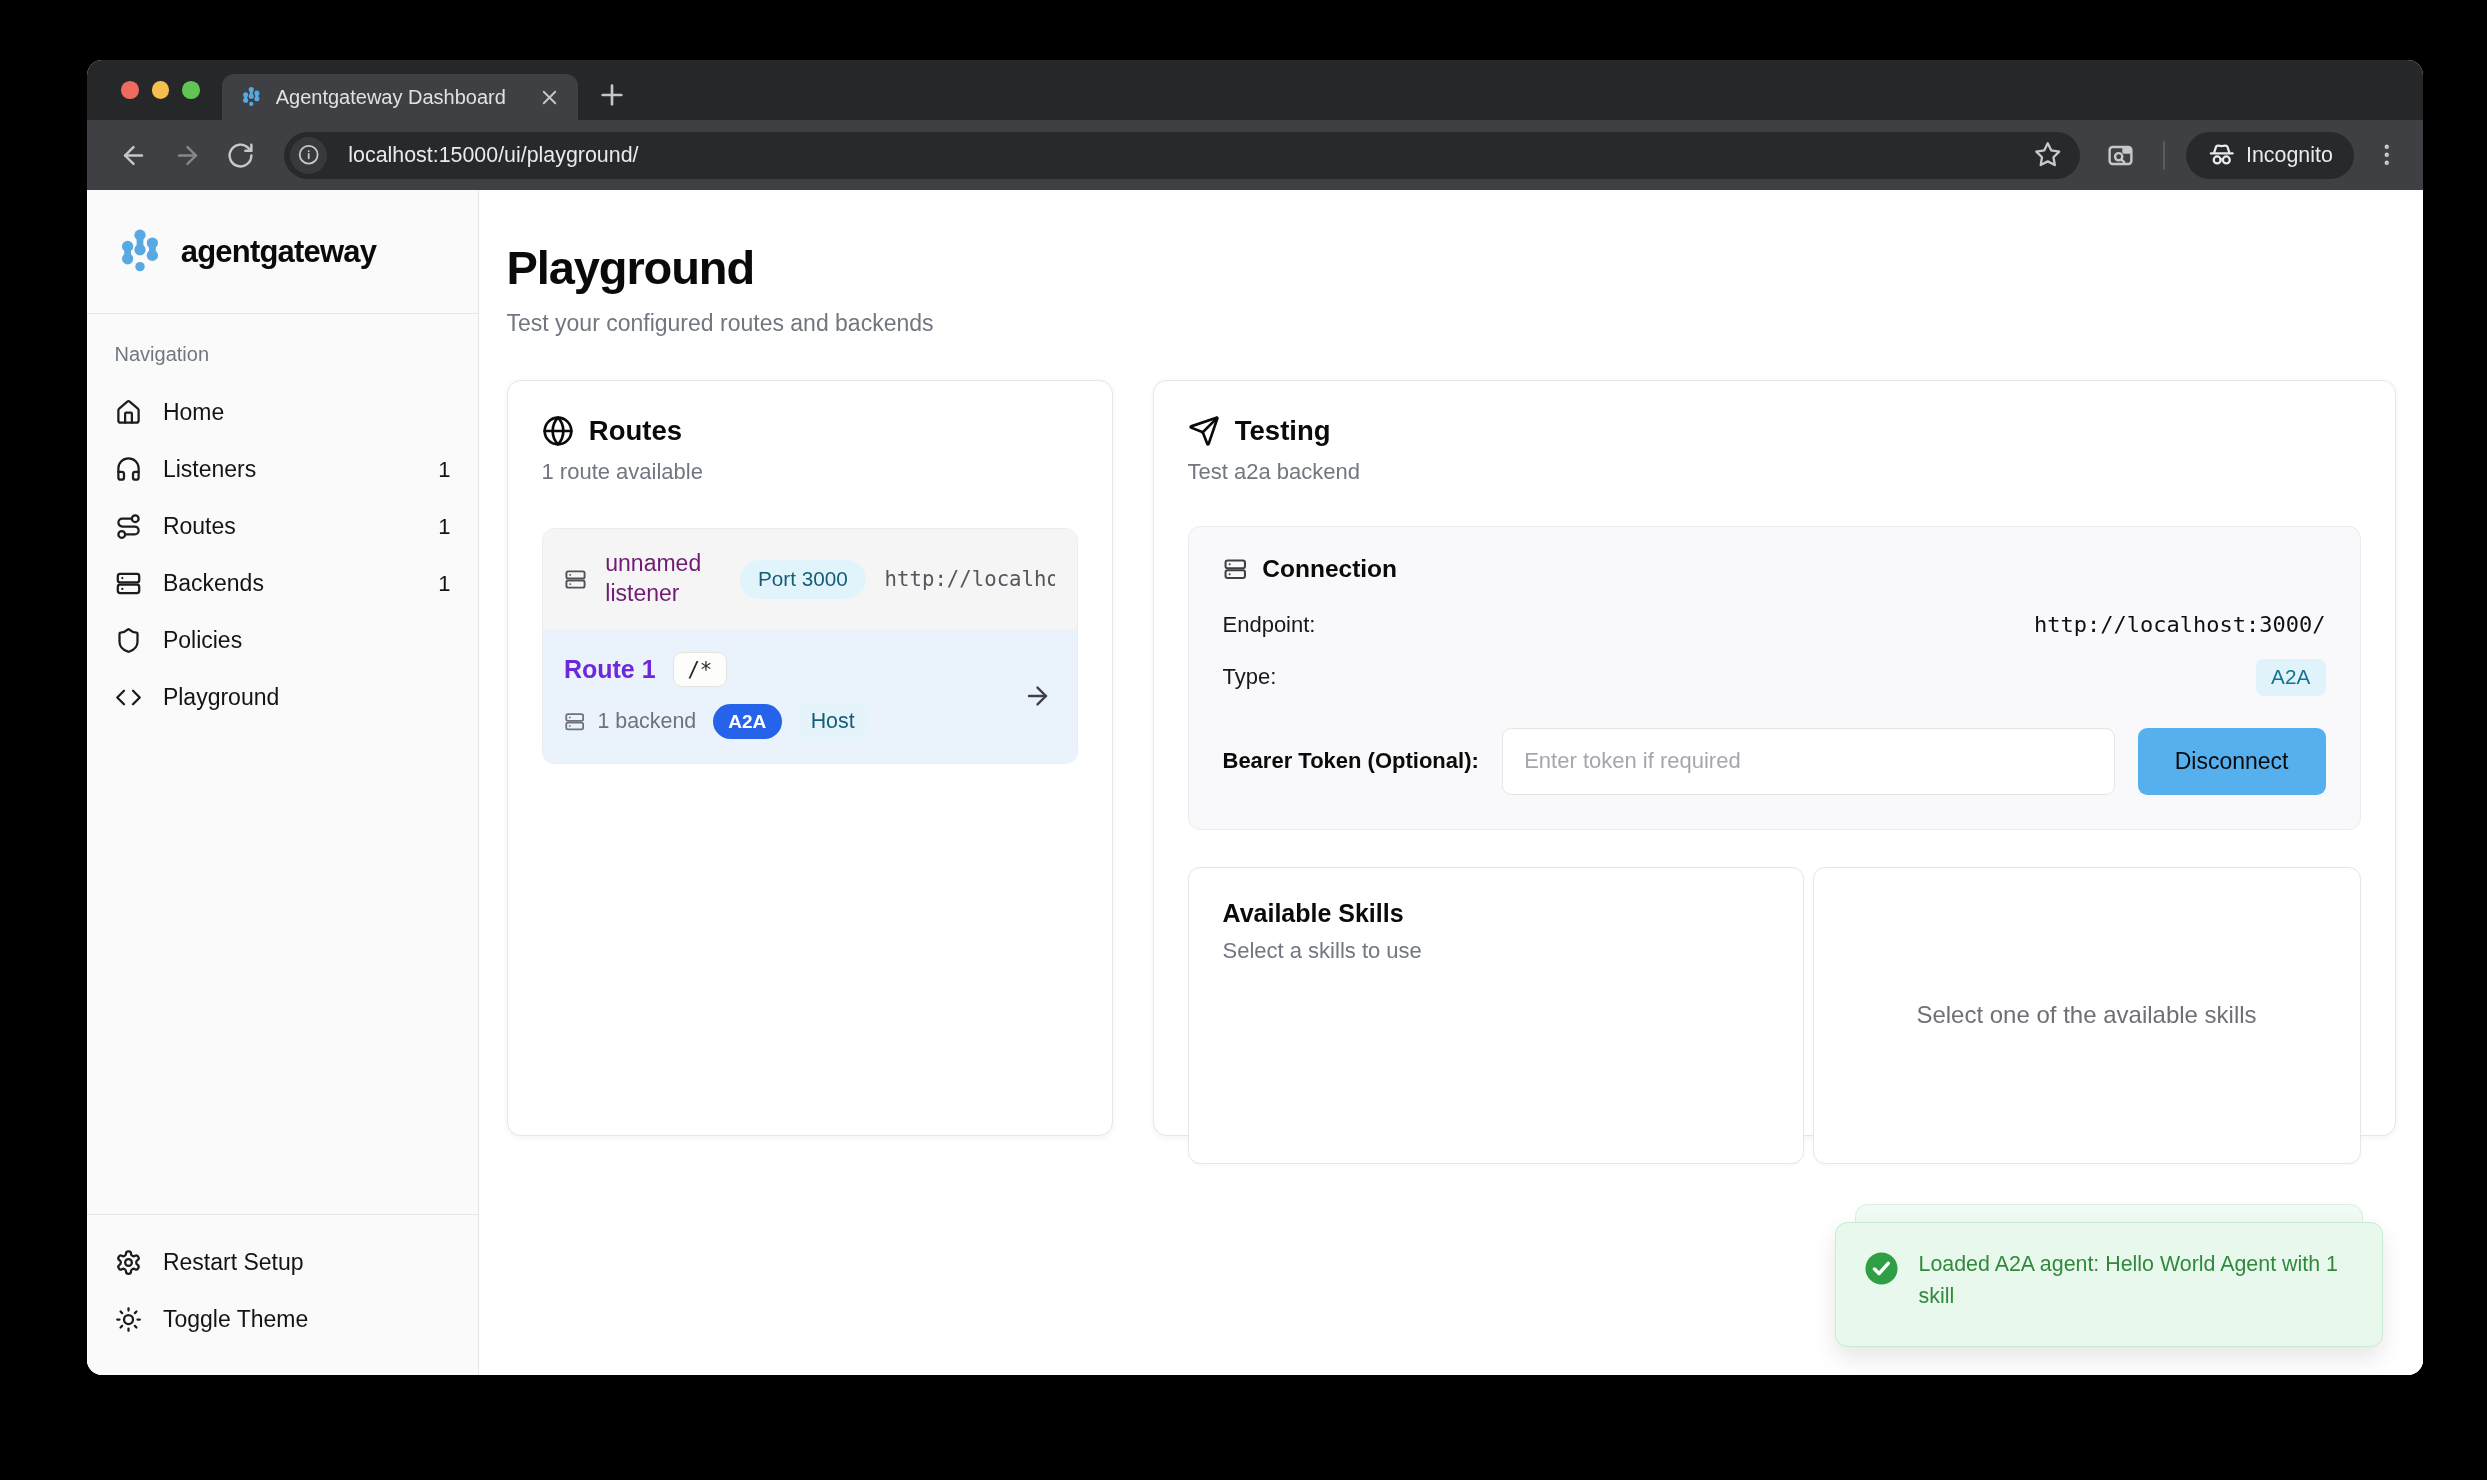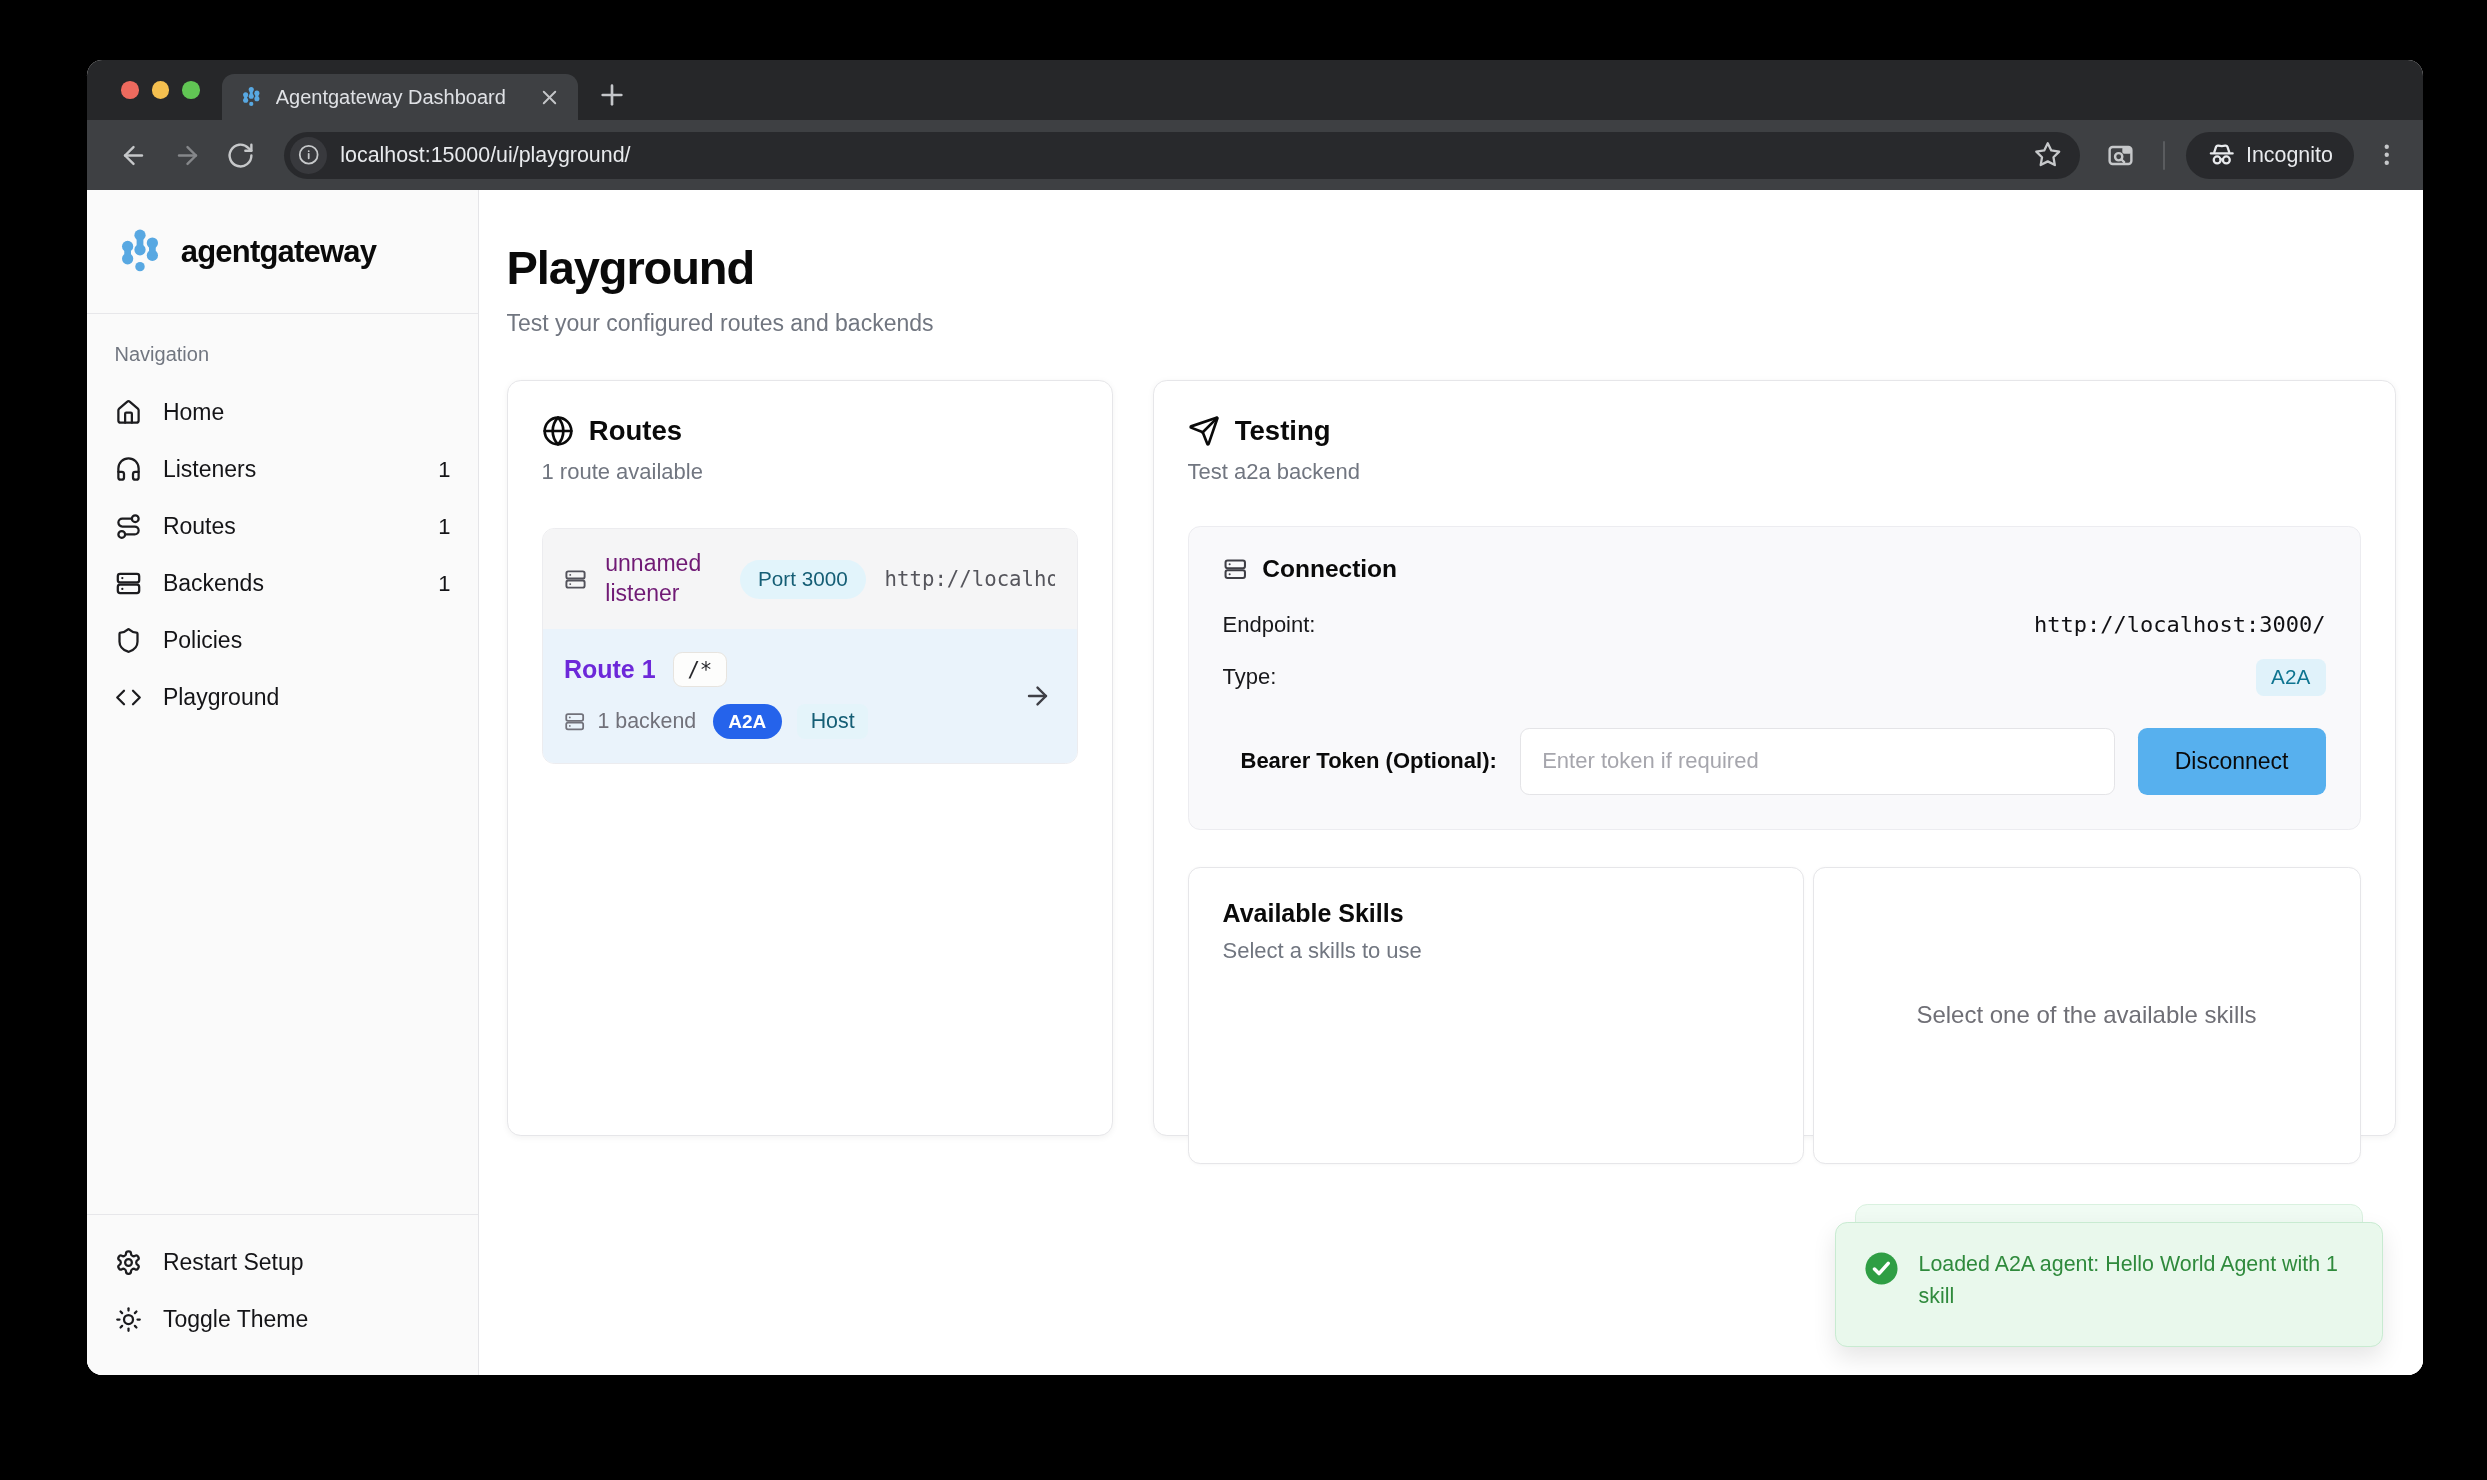--- a/index.html
+++ b/index.html
@@ -25,21 +25,21 @@
 
   
   .toolbar { height:70px; background:#3e4043; display:flex; align-items:center; padding:0 23px; gap:6.1px; flex:none; }
   .nav-ico { width:29px; height:29px; color:#c6c8ca; margin:0 9.2px; flex:none; }
   .nav-ico.dim { color:#85878a; }
   .addressbar { flex:1; height:47px; background:#28292c; border-radius:24.5px; margin:0 13.8px;
     display:flex; align-items:center; padding:0 10.7px 0 6.1px; min-width:0; }
   .site-chip { width:37px; height:37px; border-radius:50%; background:#38393d; display:flex;
     align-items:center; justify-content:center; color:#c6c8ca; flex:none; }
   .site-chip svg { width:21.4px; height:21.4px; }
-  .url-text { color:#e8eaed; font-size:21.4px; margin-left:13px; flex:1; white-space:nowrap; overflow:hidden; }
+  .url-text { color:#e8eaed; font-size:21.4px; margin-left:21px; flex:1; white-space:nowrap; overflow:hidden; }
   .star-ico { width:27.5px; height:27.5px; color:#c6c8ca; margin-right:7.6px; flex:none; }
   .tabsearch-ico { width:29px; height:29px; color:#c6c8ca; margin:0 6.1px; flex:none; }
   .tb-sep { width:2.3px; height:29px; background:#5a5c5f; border-radius:1.5px; margin:0 15.3px; flex:none; }
   .incog-pill { height:47px; background:#28292c; border-radius:24.5px; display:flex; align-items:center;
     gap:10.7px; padding:0 21.4px; color:#e8eaed; font-size:21.4px; flex:none; }
   .incog-pill svg { width:27.5px; height:27.5px; }
   .dots-ico { width:27.5px; height:27.5px; color:#c6c8ca; margin-left:12.2px; flex:none; }
 
   
   .app { flex:1; display:flex; min-height:0; background:#fff; }
@@ -102,21 +102,21 @@
     padding:27.5px 34px 34px; }
   .conn-head { display:flex; align-items:center; gap:15.3px; margin-bottom:29px; }
   .conn-head svg { width:24.5px; height:24.5px; color:#3f3f46; }
   .conn-title { font-size:24.5px; font-weight:700; color:#0a0a0a; }
   .kv-row { display:flex; align-items:center; justify-content:space-between; margin-top:21.4px; }
   .kv-label { font-size:22px; color:#18181b; }
   .kv-value { font-family:"DejaVu Sans Mono","Liberation Mono",monospace; font-size:22px; color:#101014; }
   .type-badge { font-size:20.7px; font-weight:500; color:#0e7490; background:#e0f2fa; border-radius:7.6px;
     padding:6.1px 15.3px; }
   .token-row { display:flex; align-items:center; gap:23px; margin-top:32px; }
-  .token-label { font-size:22px; font-weight:700; color:#0a0a0a; white-space:nowrap;margin-left:18px; }
+  .token-label { font-size:22px; font-weight:700; color:#0a0a0a; white-space:nowrap; }
   .token-input { flex:1; height:67px; border:0.8px solid #e4e4e7; border-radius:9.2px; background:#fff;
     font-size:22px; color:#18181b; padding:0 21.4px; outline:none; min-width:0;
     font-family:"Liberation Sans", sans-serif; }
   .token-input::placeholder { color:#a6a6ad; }
   .disconnect-btn { height:67px; padding:0 37px; border:none; border-radius:9.2px; background:#57b0ee;
     color:#0a0a0a; font-size:23px; font-weight:500; font-family:"Liberation Sans", sans-serif; }
 
   
   .skills-row { display:flex; gap:9px; margin-top:37px; }
   .panel { flex:1; border:0.8px solid #e6e6e9; border-radius:12.2px; height:297px; background:#fff;

